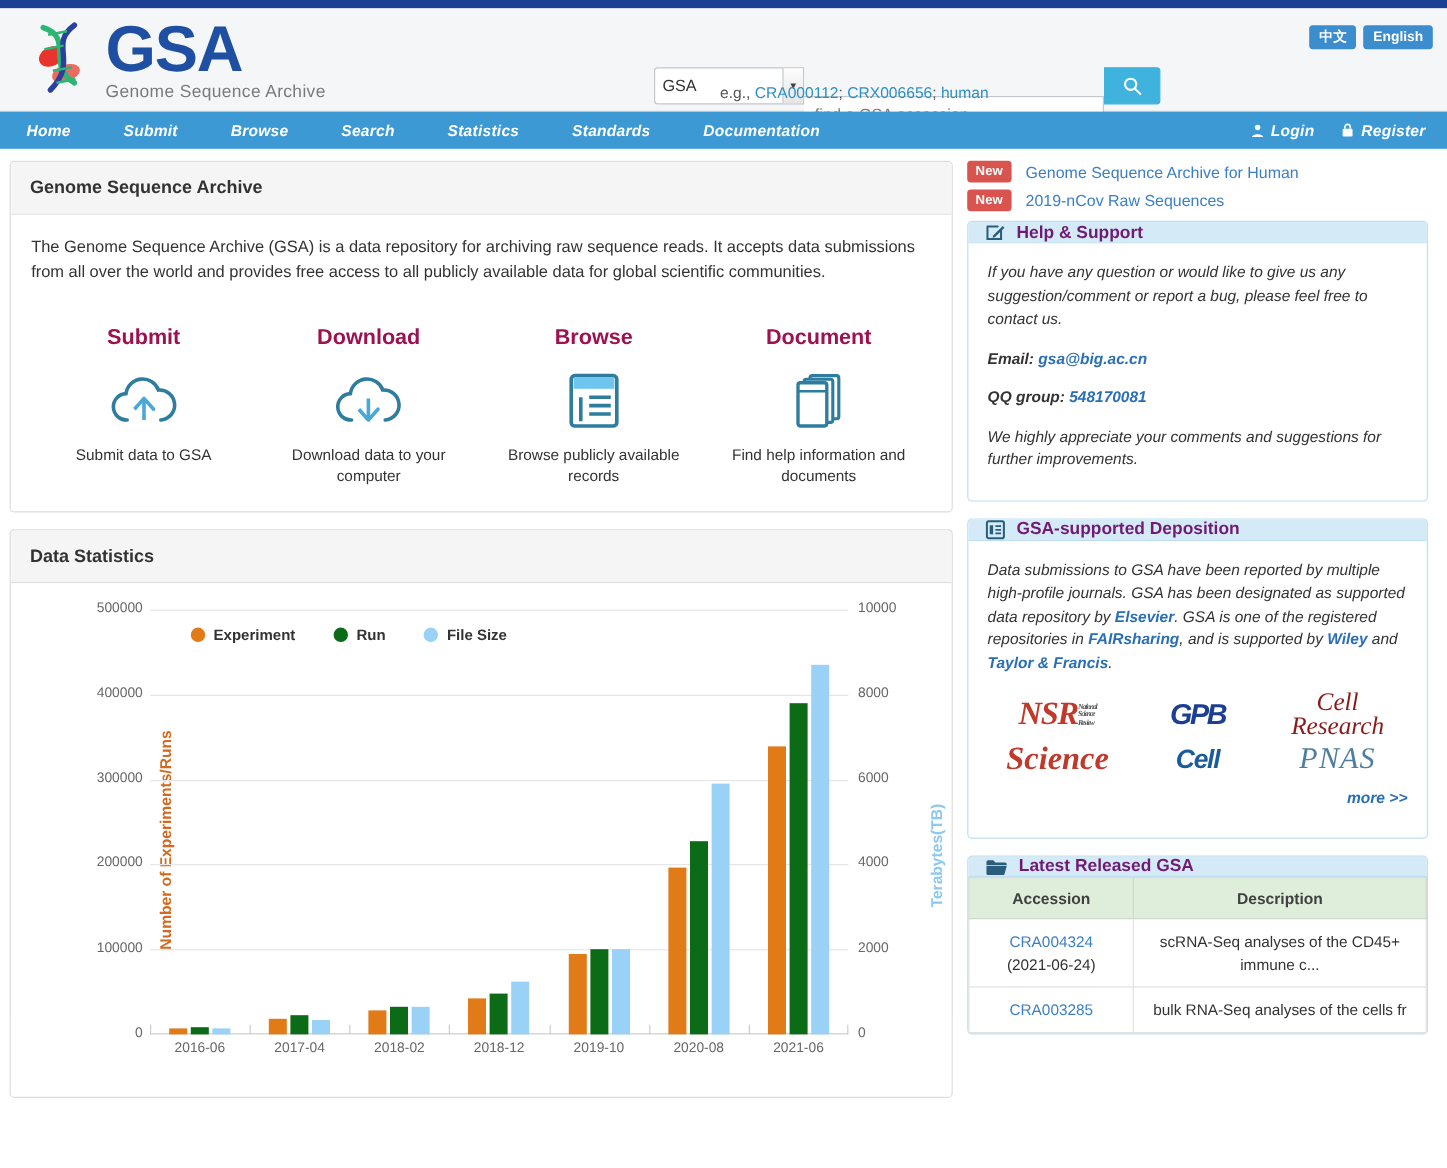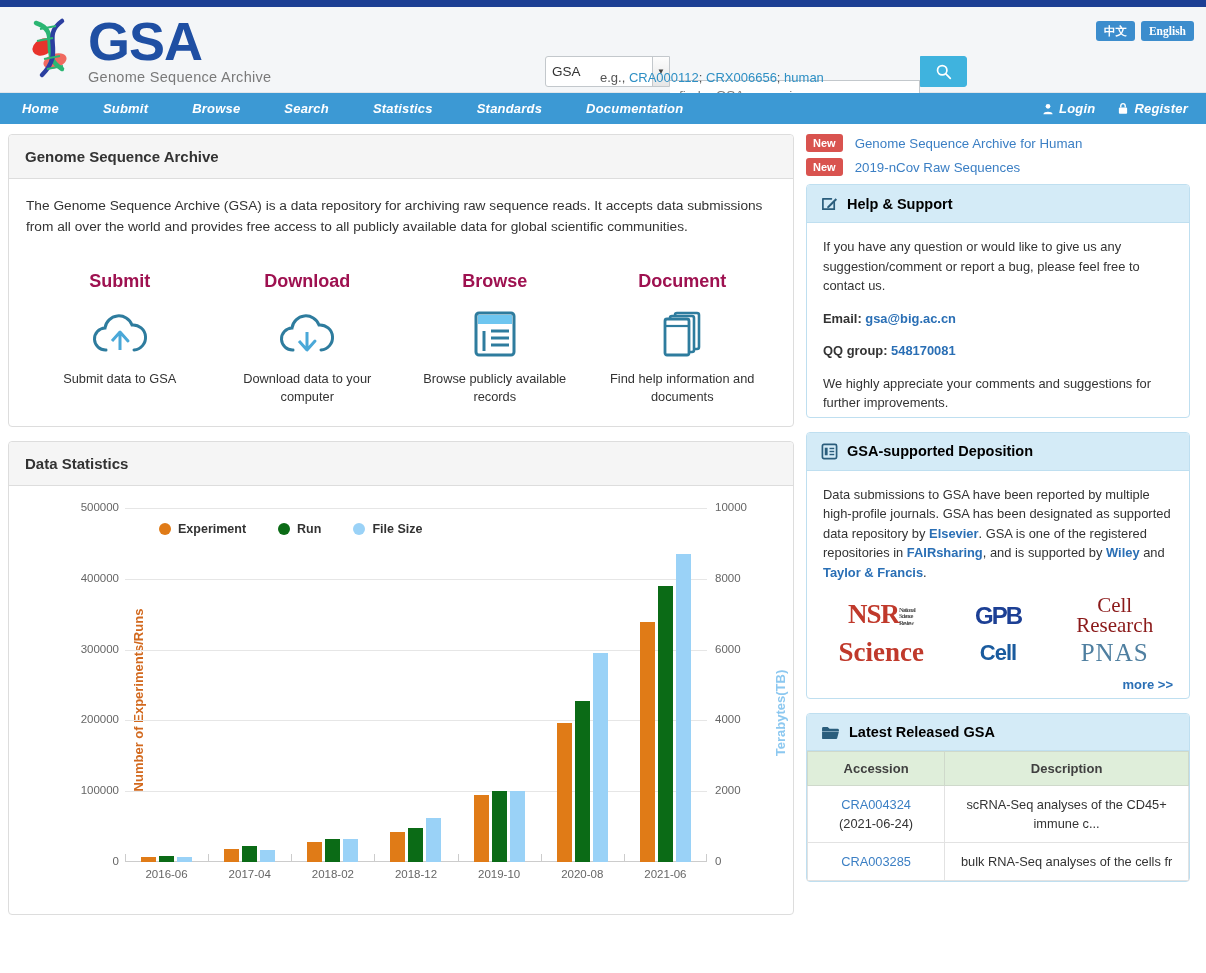--- a/index.html
+++ b/index.html
@@ -47,21 +47,21 @@
   .qbtn {
     width:47px; height:31px; background:#3fb3de; border:1px solid #3fb3de;
     border-radius:0 3px 3px 0; display:flex; align-items:center; justify-content:center;
     cursor:pointer;
   }
   .eg { position:absolute; left:600px; top:63px; font-size:13px; color:#555; }
   .eg a { color:#2d8fc4; text-decoration:none; }
   .langs { position:absolute; right:12px; top:14px; display:flex; gap:6px; }
   .langbtn {
     background:#3c8dcd; color:#fff; font-size:11.5px; font-weight:bold;
-    padding:3px 8px; border-radius:3px; cursor:pointer; line-height:14px;font-family:Liberation Serif, serif;
+    padding:3px 8px; border-radius:3px; cursor:pointer; line-height:14px;
   }
 
   
   .nav {
     height:31px; background:#3c99d4; display:flex; align-items:center;
     position:relative; color:#fff;
   }
   .nav-item {
     font-size:13px; font-weight:bold; font-style:italic; color:#fff;
     padding:0 22px; cursor:pointer; letter-spacing:.2px;
@@ -131,25 +131,25 @@
   .news { margin-bottom:8px; }
   .news-row { display:flex; align-items:center; gap:12px; margin-bottom:6px; }
   .badge-new {
     background:#d9534f; color:#fff; font-size:11px; font-weight:bold;
     padding:3px 7px; border-radius:3px; line-height:12px;
   }
   .news-link { color:#3b7fc4; font-size:13.3px; text-decoration:none; cursor:pointer; }
 
   .card { border:1px solid #bfdff0; border-radius:4px; background:#fff; margin-bottom:14px; }
   .card-head {
-    background:#d4ebf7; padding:10px 14px; font-size:14.5px; font-weight:bold;
-    color:#000000; display:flex; align-items:center; gap:9px;
+    background:#d4ebf7; padding:0 14px; font-size:14.5px; font-weight:bold;
+    color:#701a75; display:flex; align-items:center; gap:9px;
     border-radius:3px 3px 0 0; border-bottom:1px solid #bfdff0;
   }
-  .card-body { padding:14px 16px 4px 16px; font-size:12.9px; line-height:19.5px; color:#333; }
+  .card-body { padding:14px 16px 24px 16px; font-size:12.9px; line-height:19.5px; color:#333;font-style:italic; }
   .card-body p { margin:0 0 13px 0; }
   .card-body p:last-child { margin-bottom:0; }
   .card-body b { color:#333;margin-top:24px; }
   .lnk { color:#2a6fb5; font-weight:bold; text-decoration:none; cursor:pointer; }
 
   .journals { display:grid; grid-template-columns:1fr 1fr 1fr; row-gap:8px; align-items:center; margin-top:14px; }
   .j { text-align:center; cursor:pointer; }
   .j-nsr { color:#c0392b; font-family:"Liberation Serif", serif; font-size:27px; font-weight:bold; letter-spacing:-1px;}
   .j-nsr small { font-size:6.5px; line-height:6.5px; display:inline-block; text-align:left; vertical-align:middle; color:#555;}
   .j-gpb { color:#1c3f94; font-size:24px; font-weight:bold; font-family:"Liberation Sans", sans-serif; letter-spacing:-2px;}

